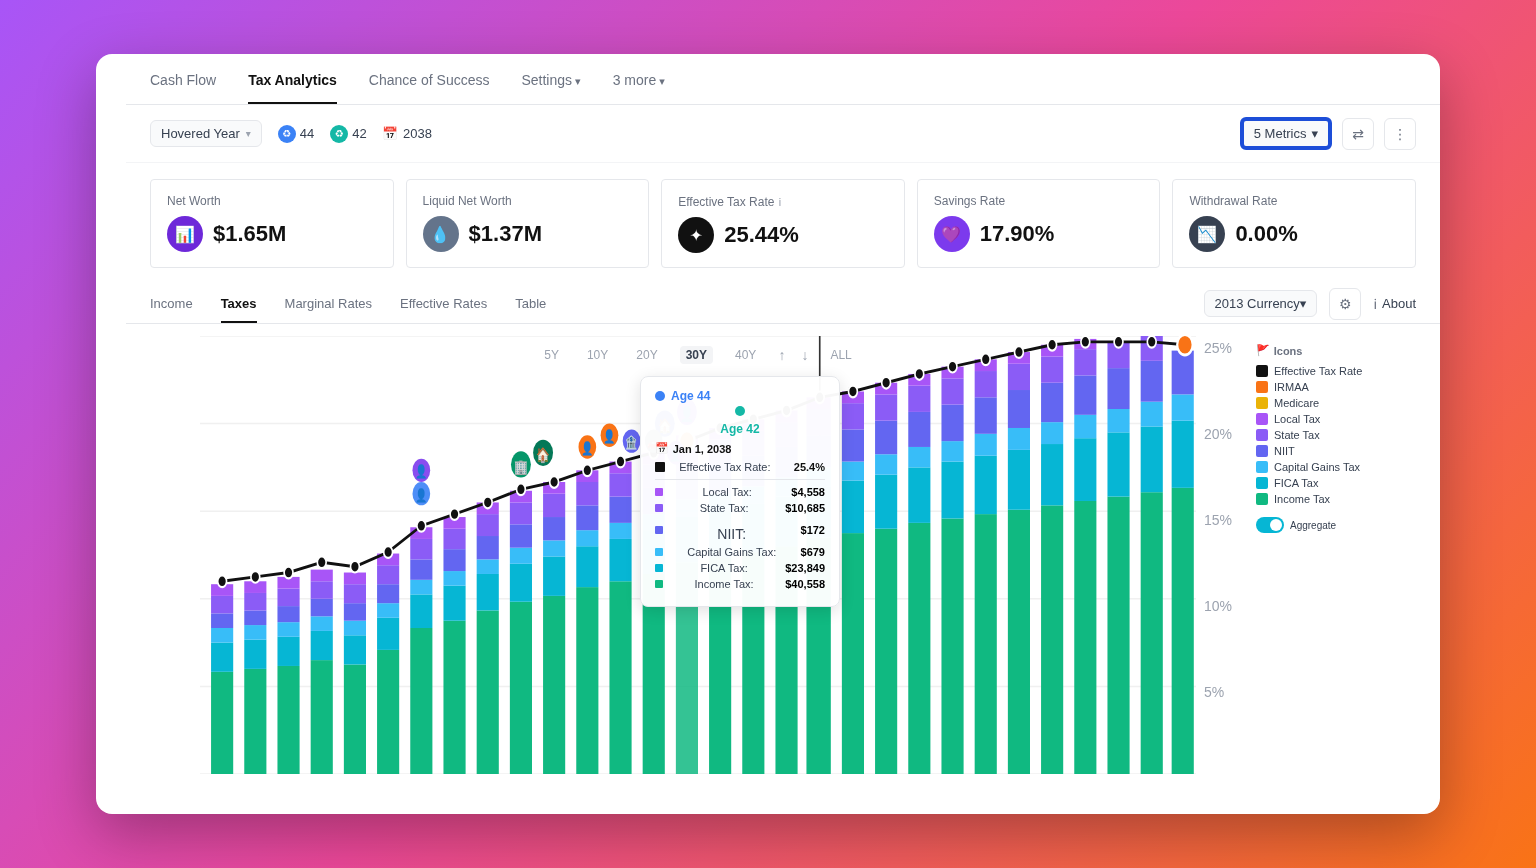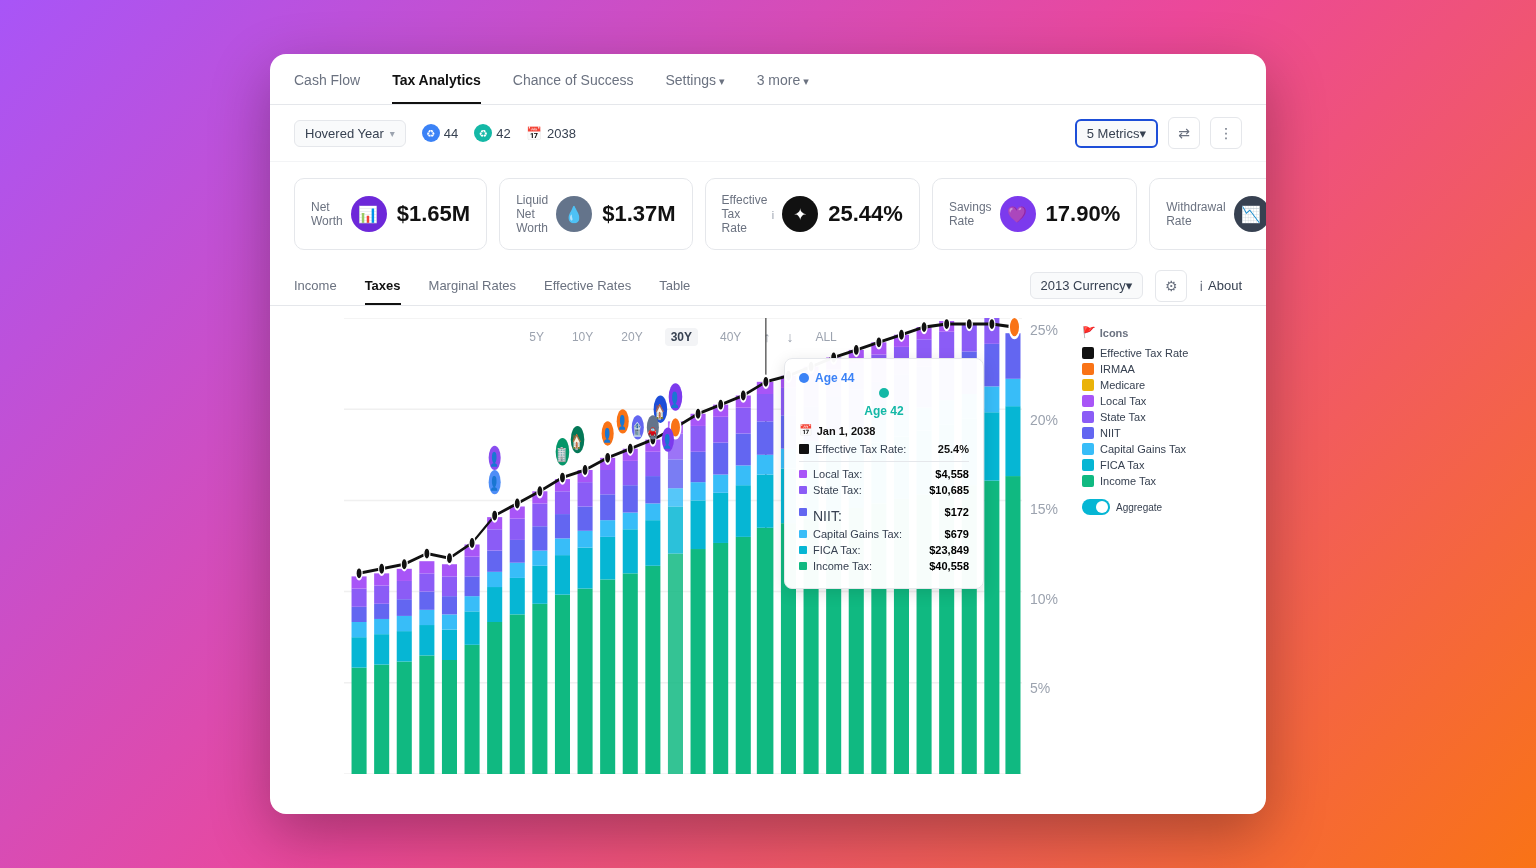--- a/index.html
+++ b/index.html
@@ -8,26 +8,27 @@
       background: linear-gradient(135deg, #a855f7 0%, #ec4899 50%, #f97316 100%);
       min-height: 100vh;
       display: flex;
       align-items: center;
       justify-content: center;
       padding: 20px;
     }
     .app-card {
       background: #fff;
       border-radius: 16px;
-      width: 996px;
+      width: 1344px;
       min-height: 760px;
       box-shadow: 0 20px 60px rgba(0,0,0,0.3);
       overflow: hidden;
       display: flex;
       flex-direction: column;
+      padding-left: 30px;
     }
     
     .nav-tabs {
       display: flex;
       align-items: center;
       border-bottom: 1px solid #e5e7eb;
       padding: 0 24px;
       gap: 32px;
     }
     .nav-tab {
@@ -78,41 +79,41 @@
       color: #374151;
     }
     .age-icon { width: 18px; height: 18px; border-radius: 50%; display: inline-flex; align-items: center; justify-content: center; font-size: 10px; }
     .age-icon.blue { background: #3b82f6; color: white; }
     .age-icon.teal { background: #14b8a6; color: white; }
     .calendar-badge {
       display: flex; align-items: center; gap: 4px; font-size: 13px; color: #374151;
     }
     .ml-auto { margin-left: auto; }
     .metrics-btn {
-      display: flex; align-items: center; font-size: 13px; font-weight: 500;
-      color: #374151; border: 2px solid #1d4ed8; border-radius: 6px; padding: 5px 10px;
+      display: flex; align-items: center; gap: 5px; font-size: 13px; font-weight: 500;
+      color: #374151; border: 4px solid #1d4ed8; border-radius: 6px; padding: 5px 10px;
       cursor: pointer; background: #f9fafb;
     }
     .icon-btn {
       width: 32px; height: 32px; display: flex; align-items: center; justify-content: center;
       border: 1px solid #e5e7eb; border-radius: 6px; cursor: pointer; color: #6b7280; font-size: 14px;
     }
     
     .metrics-row {
       display: flex;
       gap: 12px;
       padding: 16px 24px;
     }
     .metric-card {
       flex: 1;
       border: 1px solid #e5e7eb;
-      border-radius: 10px;
+      border-radius: 4px;
       padding: 14px 16px;
       display: flex;
-      flex-direction: row;
+      flex-direction: column;
       gap: 8px;
     }
     .metric-label {
       font-size: 12px;
       color: #6b7280;
       display: flex;
       align-items: center;
       gap: 4px;
     }
     .metric-value-row {
@@ -303,21 +304,21 @@
       position: absolute;
       background: rgba(255,255,255,0.97);
       border: 1px solid #e5e7eb;
       border-radius: 8px;
       padding: 12px 14px;
       font-size: 11px;
       box-shadow: 0 4px 16px rgba(0,0,0,0.12);
       z-index: 10;
       min-width: 200px;
     }
-    .tooltip-row { display: flex; align-items: center; gap: 6px; margin-bottom: 4px; }
+    .tooltip-row { display: flex; align-items: center; gap: 6px; margin-bottom: 4px; text-align: center; }
     .tooltip-divider { border: none; border-top: 1px solid #e5e7eb; margin: 6px 0; }
     .tooltip-date { font-weight: 600; color: #111; display: flex; align-items: center; gap: 4px; margin-bottom: 6px; }
   </style>
 </head>
 <body>
 
 <div class="app-card">
 
   <div class="nav-tabs">
     <div class="nav-tab">Cash Flow</div>

